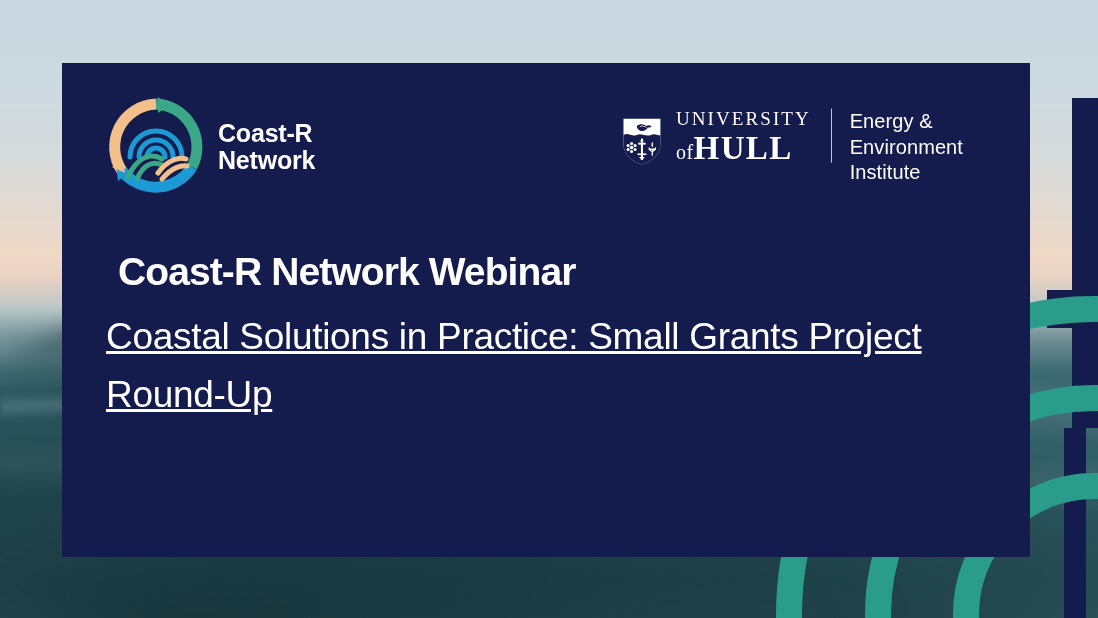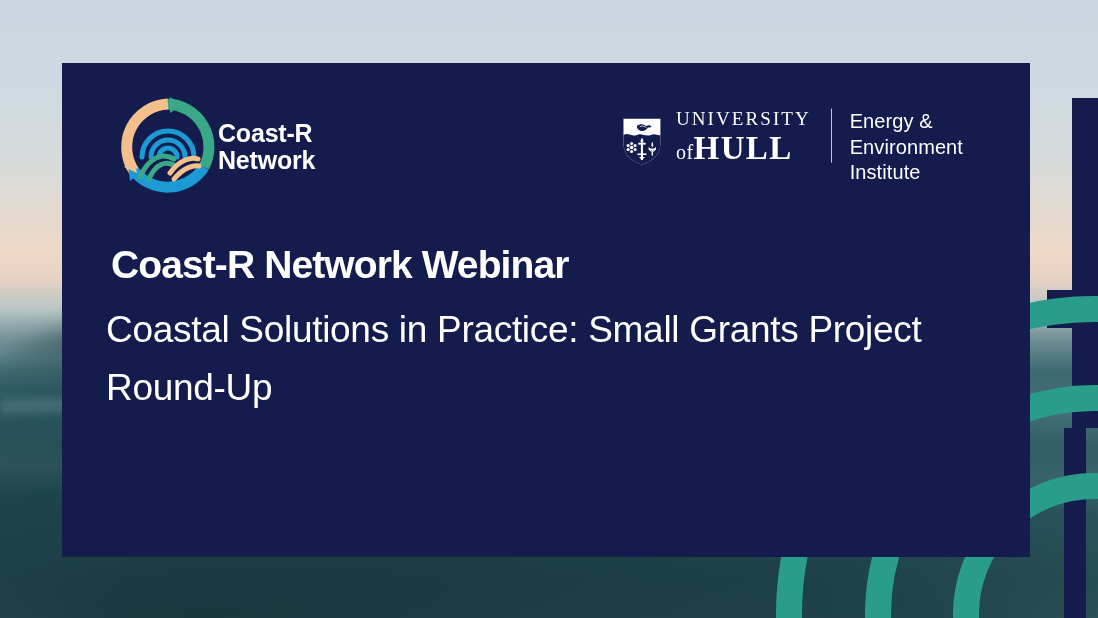--- a/index.html
+++ b/index.html
@@ -116,24 +116,25 @@
   
   .logo-row {
     position: absolute;
     left: 44px;
     top: 34px;
     right: 40px;
     height: 100px;
   }
   .coastr {
     position: absolute;
-    left: 12px;
+    left: 0;
     top: 0;
     display: flex;
     align-items: center;
+    gap: 12px;
   }
   .coastr-mark { width: 100px; height: 100px; display: block; }
   .coastr-word {
     color: #ffffff;
     font-size: 25px;
     font-weight: 700;
     line-height: 1.1;
     letter-spacing: -0.2px;
     white-space: pre-line;
   }
@@ -189,33 +190,34 @@
 
   
   .title {
     position: absolute;
     left: 44px;
     top: 175px;
     color: #ffffff;
     font-size: 39px;
     font-weight: 700;
     letter-spacing: -0.9px;
-    margin: 5px;
+    margin: 12px;
   }
   .subtitle {
     position: absolute;
     left: 44px;
-    top: 238px;
+    top: 245px;
     width: 880px;
     color: #ffffff;
     font-size: 37px;
     font-weight: 400;
     line-height: 1.57;
     letter-spacing: -0.3px;
     margin: 0;
+    text-decoration: underline;
   }
 </style>
 </head>
 <body>
 
 <div id="stage">
 
   <div class="bg">
     <div class="bg-wave"></div>
     <div class="bg-ripple"></div>

